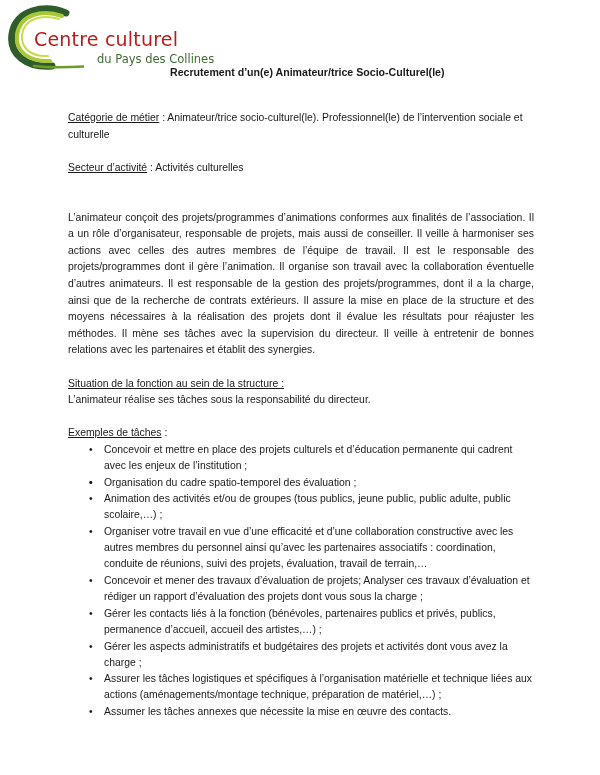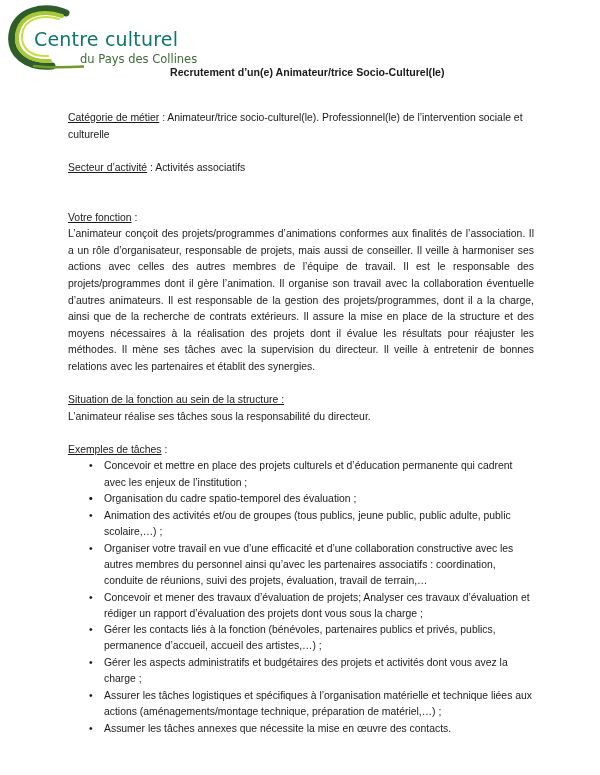--- a/index.html
+++ b/index.html
@@ -19,27 +19,27 @@
     width: 210px;
     height: 66px;
   }
   .logo svg { position: absolute; left: 0; top: 0; }
   .logo-line1 {
     position: absolute;
     left: 30px;
     top: 24px;
     font-family: "DejaVu Sans", sans-serif;
     font-size: 19px;
-    color: #0f766e;
+    color: #b91c1c;
     letter-spacing: 0.2px;
     white-space: nowrap;
   }
   .logo-line2 {
     position: absolute;
-    left: 76px;
+    left: 93px;
     top: 48px;
     font-family: "DejaVu Sans", sans-serif;
     font-size: 11.5px;
     color: #3e6b35;
     white-space: nowrap;
   }
   .doc-title {
     position: absolute;
     left: 170px;
     top: 66px;
@@ -91,26 +91,25 @@
   <div class="logo-line2">du Pays des Collines</div>
 </div>
 
 <div class="doc-title">Recrutement d’un(e) Animateur/trice Socio-Culturel(le)</div>
 
 <div class="content">
 
   <p><span class="u">Catégorie de métier</span><span> : Animateur/trice socio-culturel(le). Professionnel(le) de l’intervention sociale et culturelle</span></p>
   <div class="gap"></div>
 
-  <p><span class="u">Secteur d’activité</span><span> : Activités associatifs</span></p>
+  <p><span class="u">Secteur d’activité</span><span> : Activités culturelles</span></p>
   <div class="gap"></div>
 
   <div class="gap"></div>
 
-  <p><span class="u">Votre fonction</span><span> :</span></p>
   <p class="justify">L’animateur conçoit des projets/programmes d’animations conformes aux finalités de l’association. Il a un rôle d’organisateur, responsable de projets, mais aussi de conseiller. Il veille à harmoniser ses actions avec celles des autres membres de l’équipe de travail. Il est le responsable des projets/programmes dont il gère l’animation. Il organise son travail avec la collaboration éventuelle d’autres animateurs. Il est responsable de la gestion des projets/programmes, dont il a la charge, ainsi que de la recherche de contrats extérieurs. Il assure la mise en place de la structure et des moyens nécessaires à la réalisation des projets dont il évalue les résultats pour réajuster les méthodes. Il mène ses tâches avec la supervision du directeur. Il veille à entretenir de bonnes relations avec les partenaires et établit des synergies.</p>
   <div class="gap"></div>
 
   <p class="u">Situation de la fonction au sein de la structure :</p>
   <p>L’animateur réalise ses tâches sous la responsabilité du directeur.</p>
   <div class="gap"></div>
 
   <p><span class="u">Exemples de tâches</span><span> :</span></p>
   <ul class="bullets">
     <li><span class="dot">•</span><span>Concevoir et mettre en place des projets culturels et d’éducation permanente qui cadrent avec les enjeux de l’institution ;</span></li>

